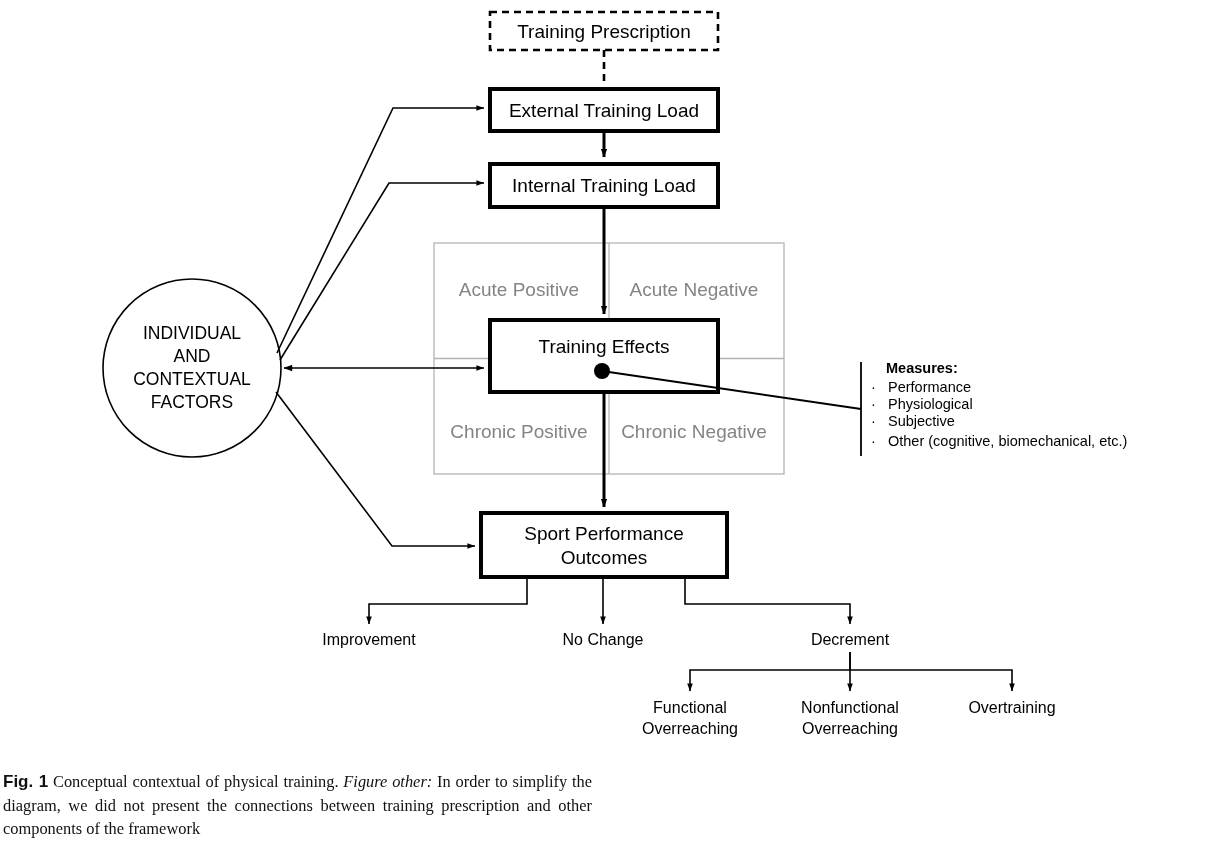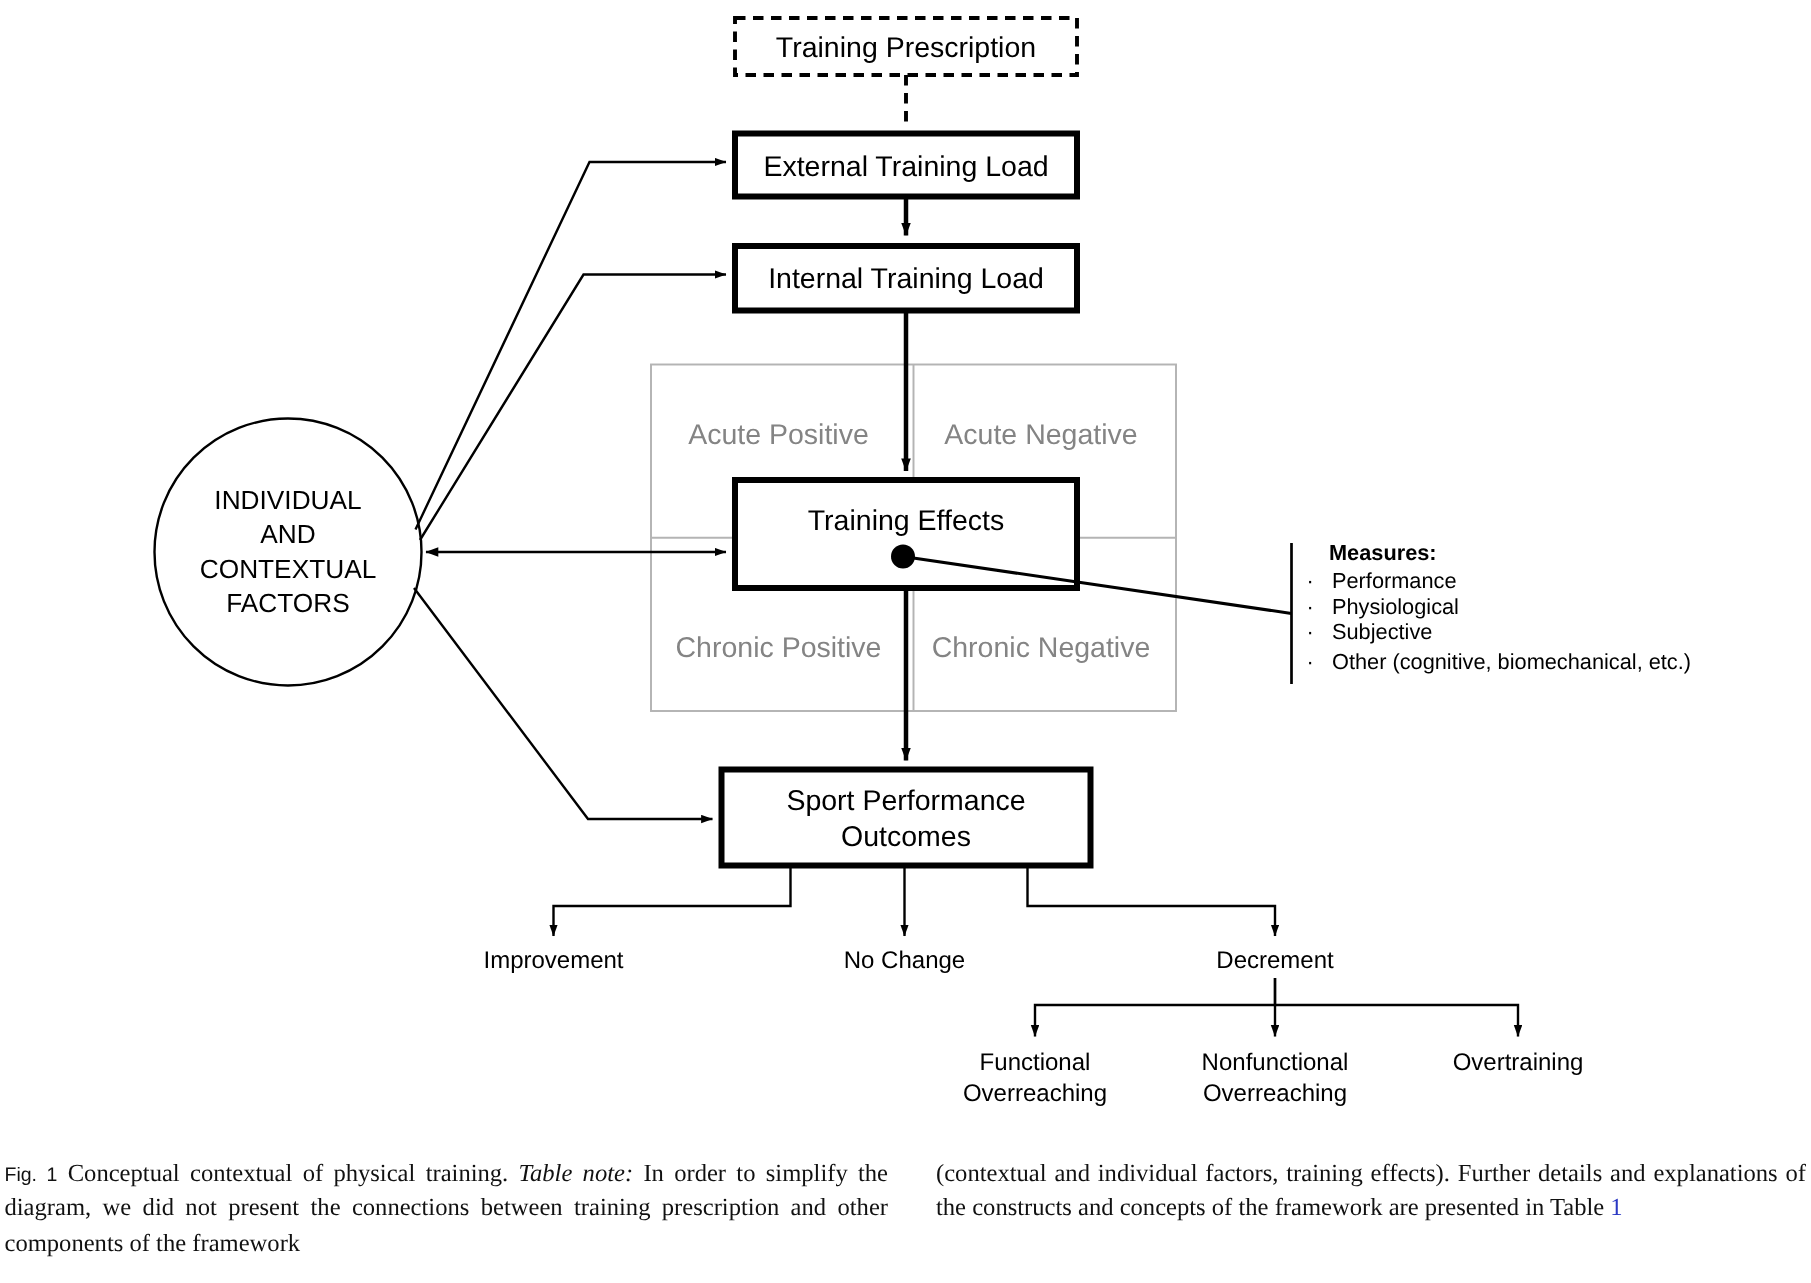--- a/index.html
+++ b/index.html
@@ -13,21 +13,21 @@
   .outcome{font-family:"Liberation Sans",sans-serif;font-size:16px;fill:#000;}
   .meas-title{font-family:"Liberation Sans",sans-serif;font-size:14.5px;font-weight:bold;fill:#000;}
   .meas-item{font-family:"Liberation Sans",sans-serif;font-size:14.5px;fill:#000;}
   .meas-bullet{font-family:"Liberation Sans",sans-serif;font-size:14.5px;fill:#000;}
 
   #caption{position:absolute;left:0;top:762px;width:1207px;height:93px;
            font-family:"Liberation Serif",serif;font-size:16.4px;color:#111;}
   .capcol{position:absolute;top:8px;text-align:justify;line-height:1.42;}
   #capcol-left{left:3px;width:589px;}
   #capcol-right{left:624px;width:580px;}
-  .capfig{font-family:"Liberation Sans",sans-serif;font-weight:normal;font-size:13px;}
+  .capfig{font-family:"Liberation Sans",sans-serif;font-weight:bold;font-size:17px;}
   .capital{font-style:italic;}
   .caplink{color:#2b39c4;}
 </style>
 </head>
 <body>
 
 <div id="page">
 
   <div id="figure">
     <svg width="1207" height="760" viewBox="0 0 1207 760" xmlns="http://www.w3.org/2000/svg">
@@ -142,20 +142,17 @@
       <text class="outcome" x="690" y="713" text-anchor="middle">Functional</text>
       <text class="outcome" x="690" y="734" text-anchor="middle">Overreaching</text>
       <text class="outcome" x="850" y="713" text-anchor="middle">Nonfunctional</text>
       <text class="outcome" x="850" y="734" text-anchor="middle">Overreaching</text>
       <text class="outcome" x="1012" y="713" text-anchor="middle">Overtraining</text>
     </svg>
   </div>
 
   <div id="caption">
     <div class="capcol" id="capcol-left">
-      <span class="capfig">Fig. 1</span><span> Conceptual contextual of physical training. </span><span class="capital">Table note:</span><span> In order to simplify the diagram, we did not present the connections between training prescription and other components of the framework</span>
-    </div>
-    <div class="capcol" id="capcol-right">
-      <span>(contextual and individual factors, training effects). Further details and explanations of the constructs and concepts of the framework are presented in Table </span><span class="caplink">1</span>
+      <span class="capfig">Fig. 1</span><span> Conceptual contextual of physical training. </span><span class="capital">Figure other:</span><span> In order to simplify the diagram, we did not present the connections between training prescription and other components of the framework</span>
     </div>
   </div>
 
 </div>
 
 </body></html>

